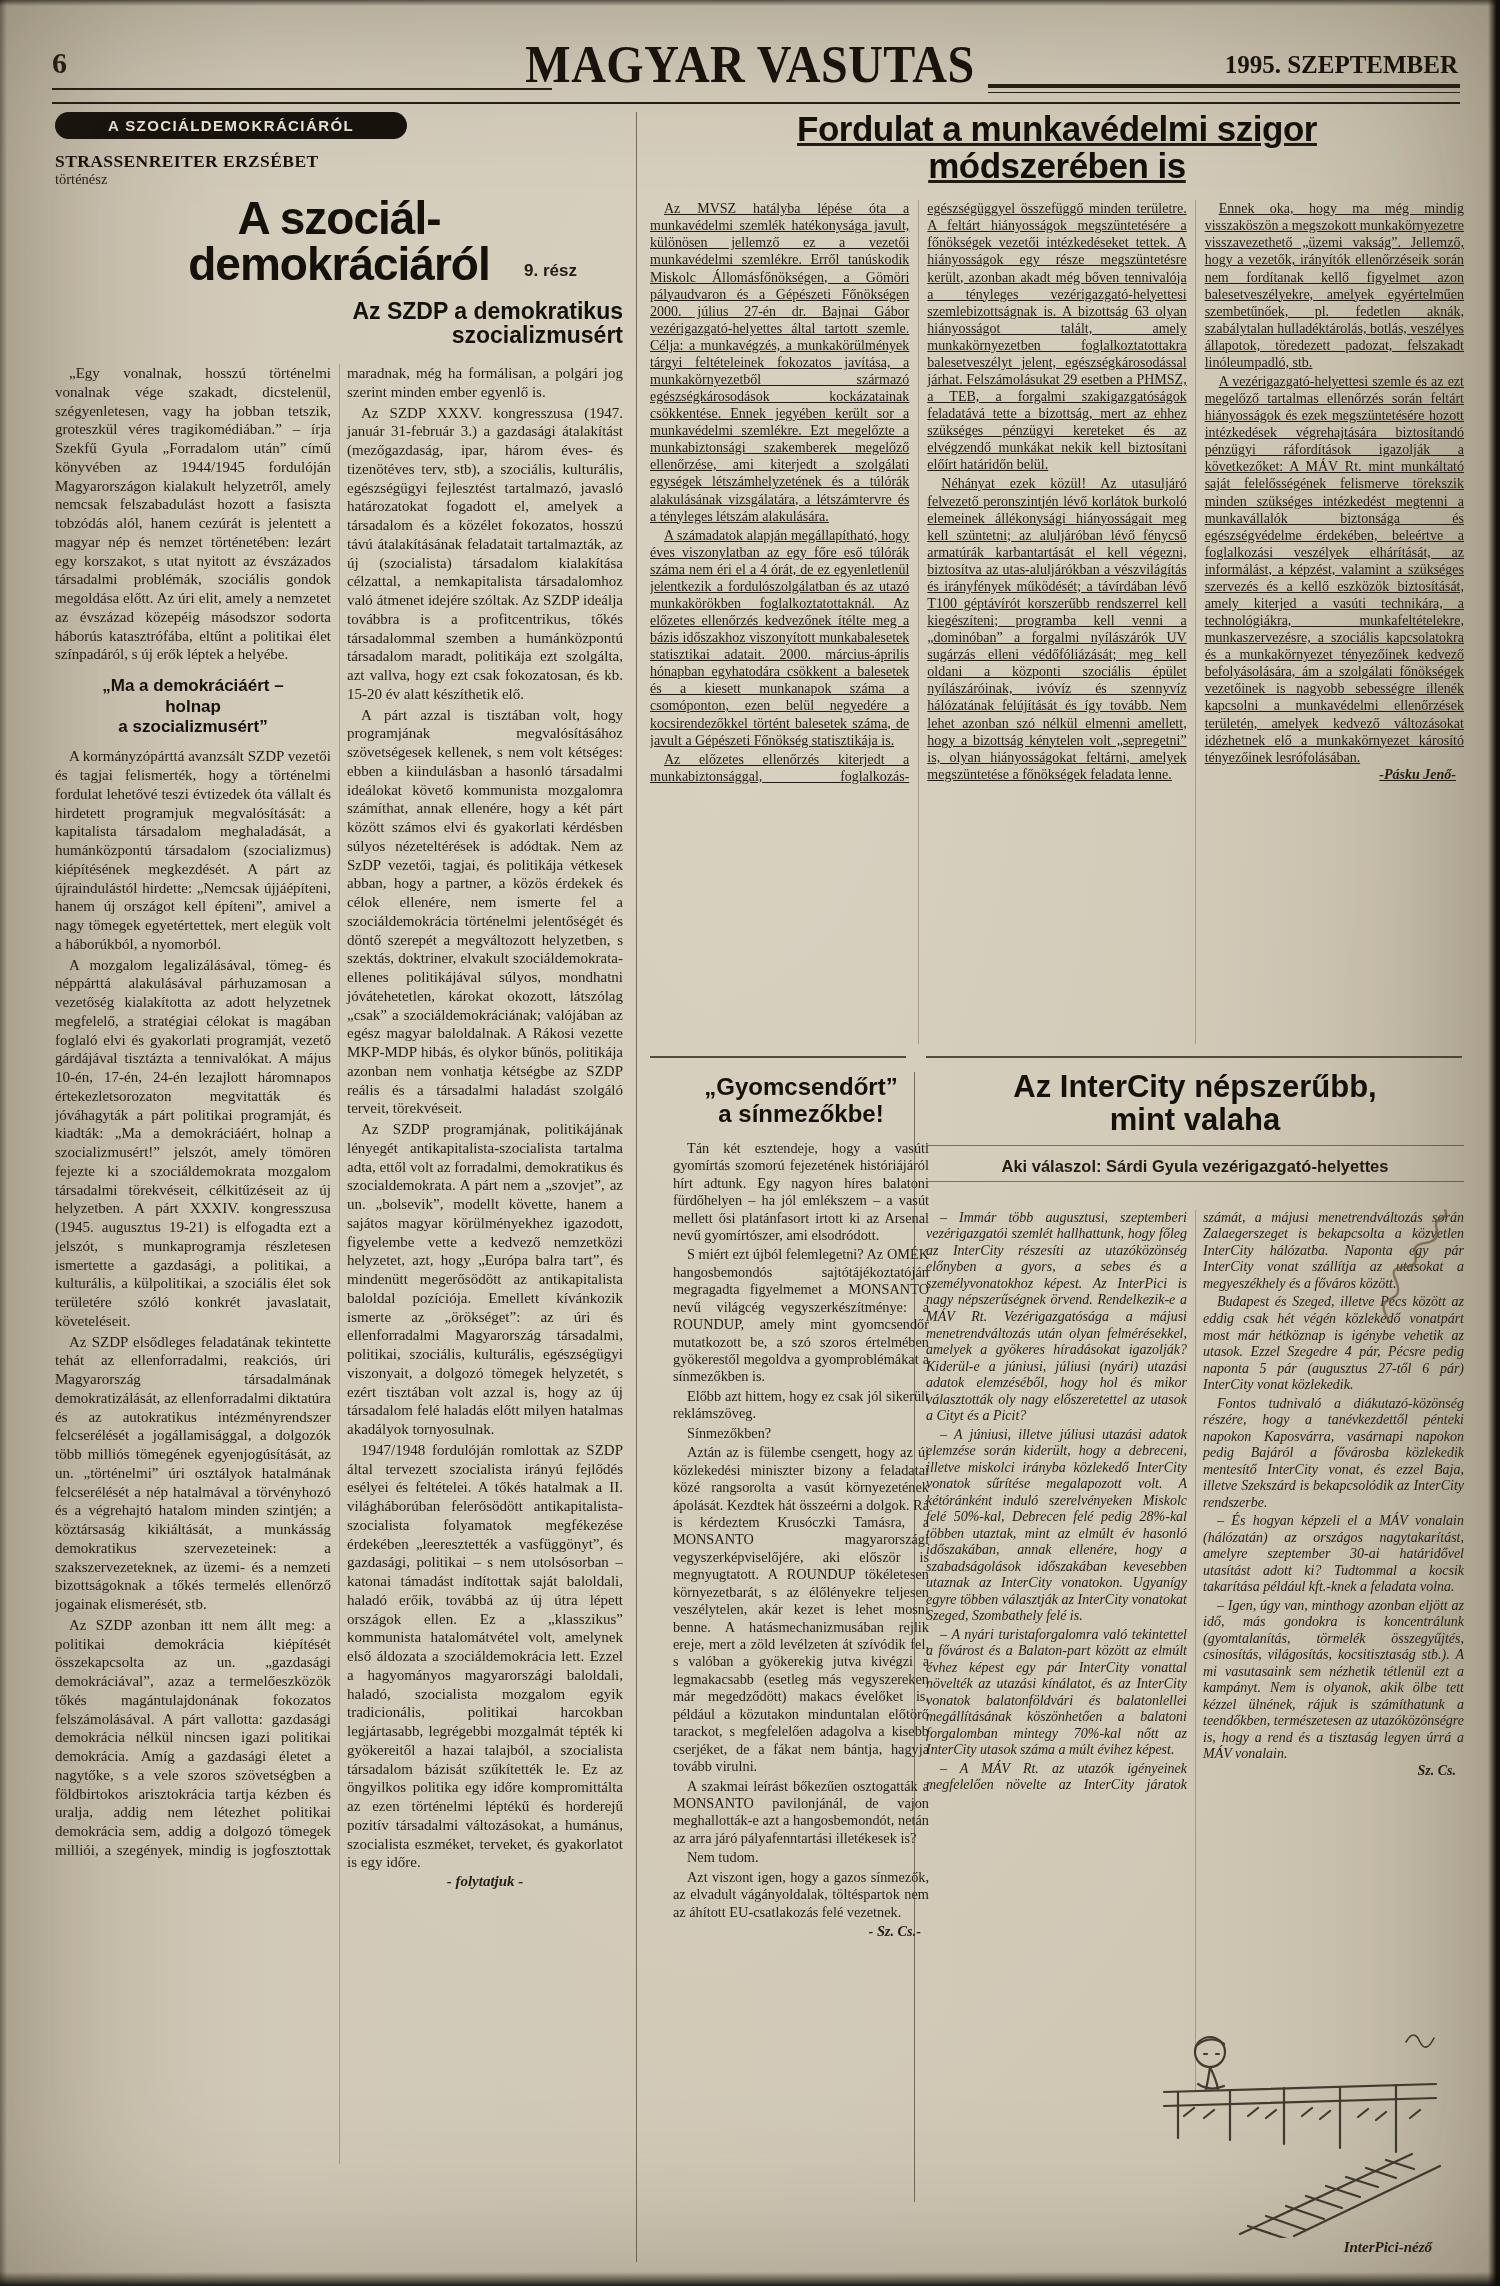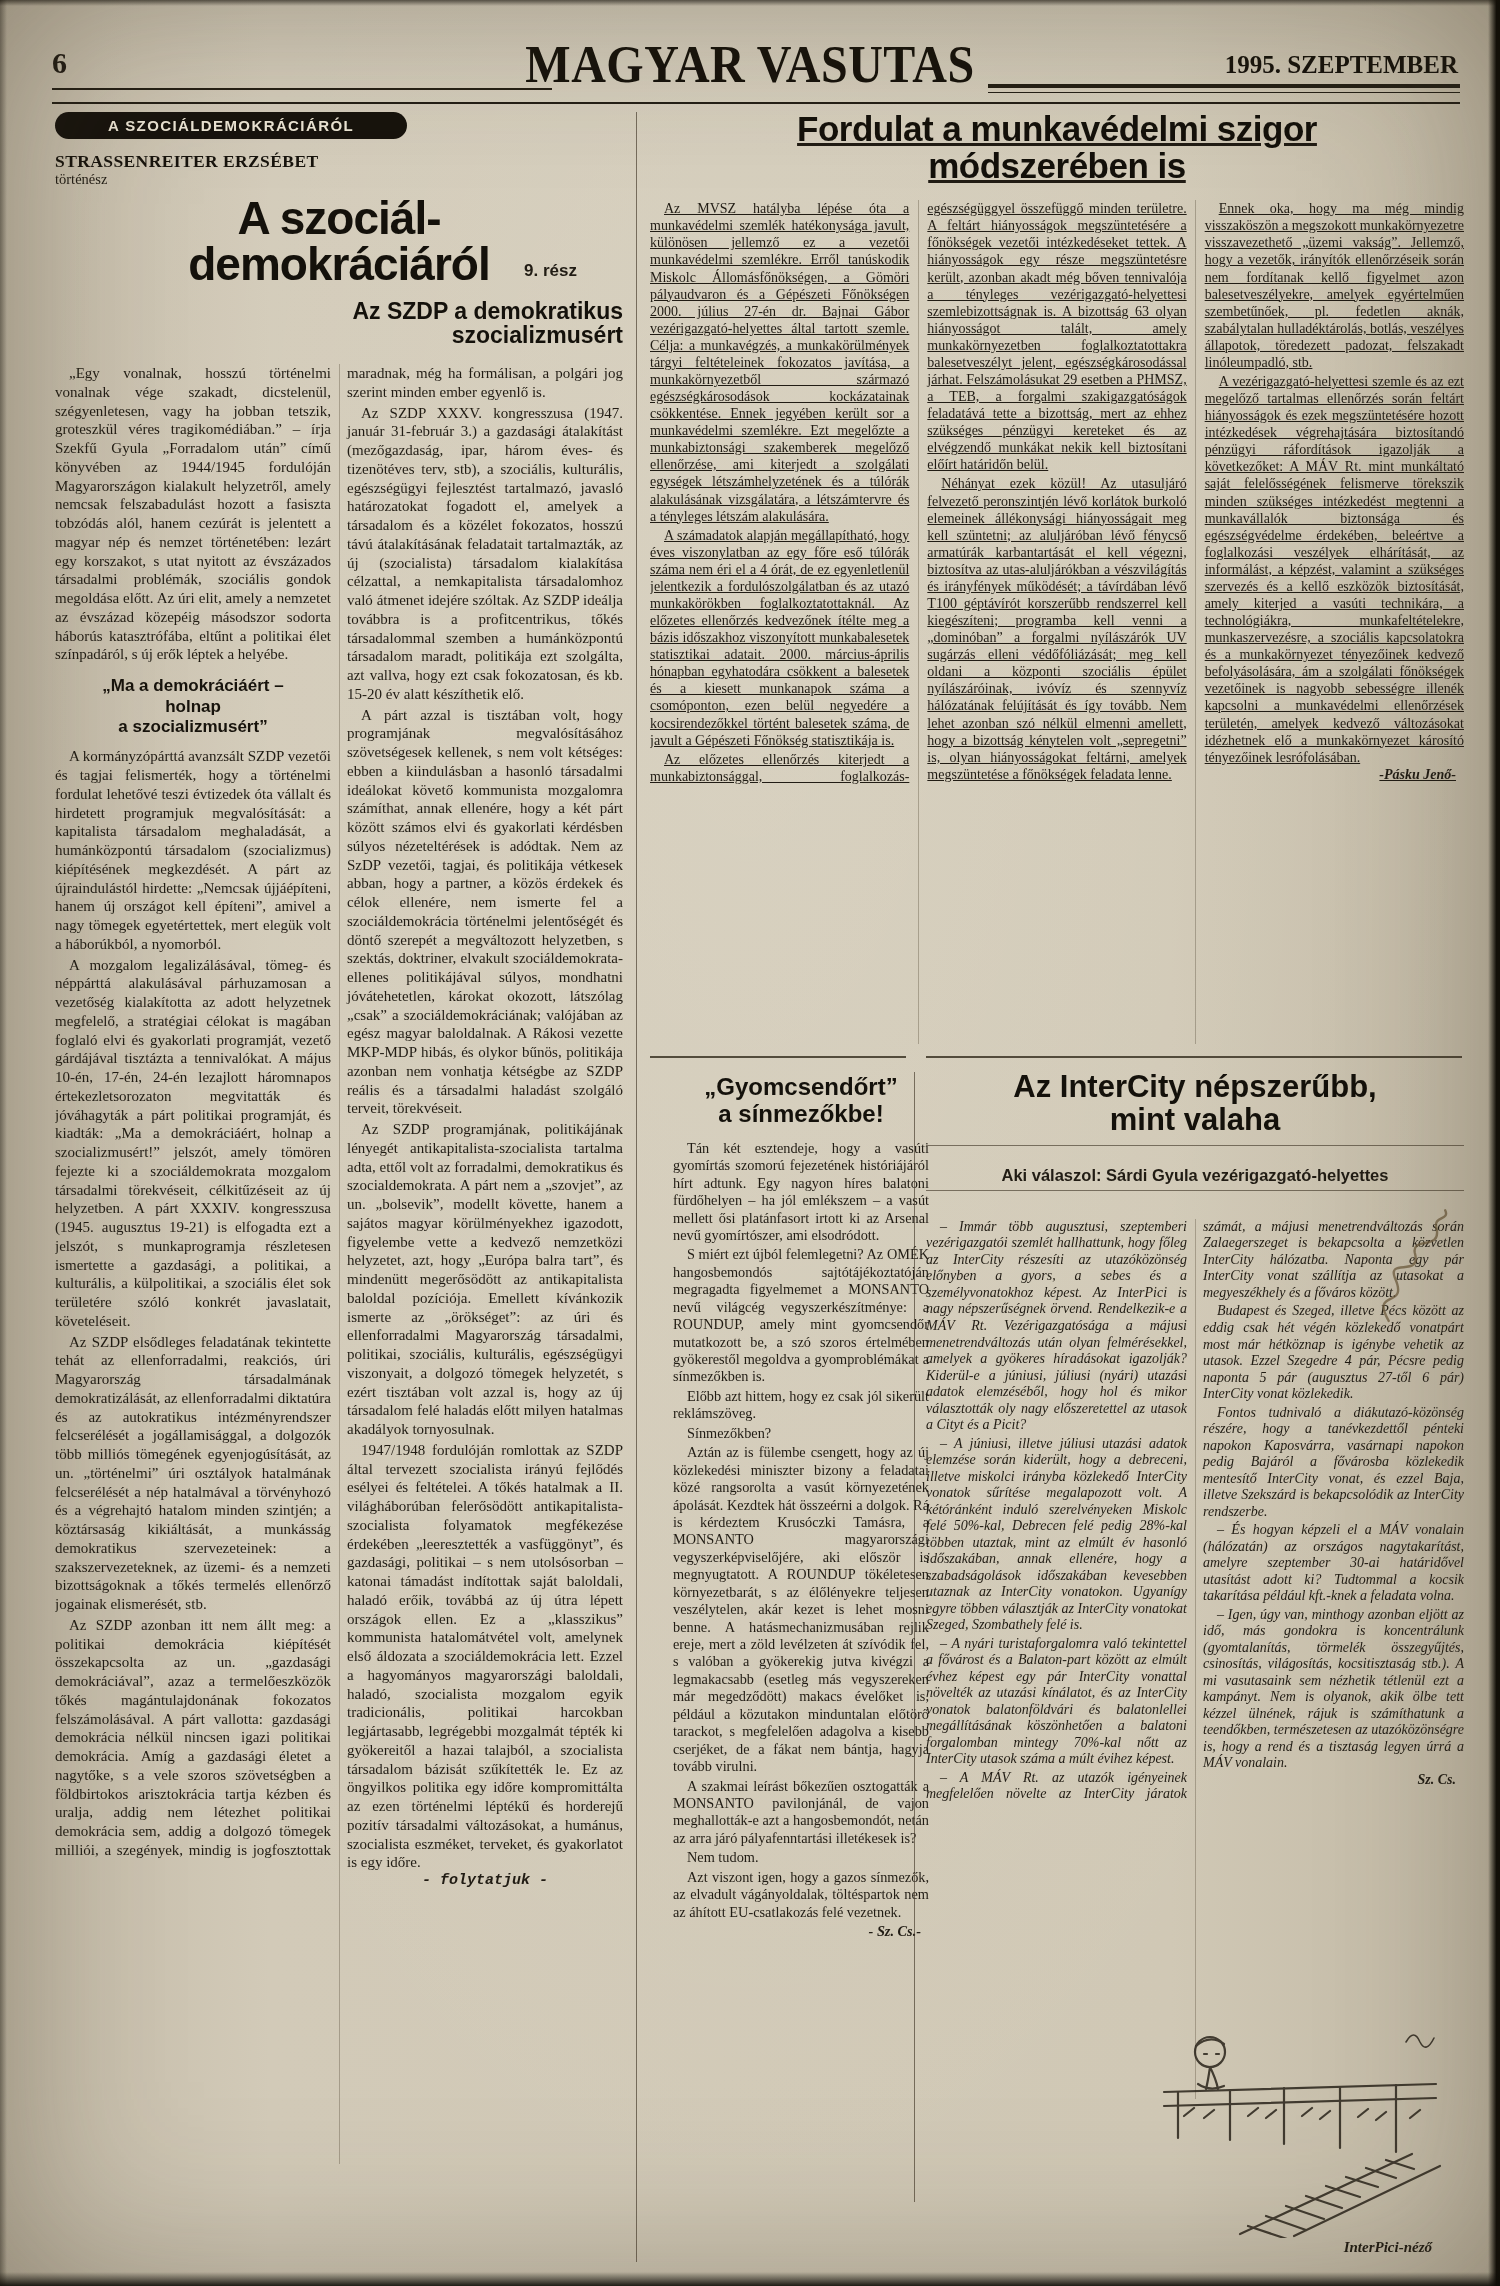--- a/index.html
+++ b/index.html
@@ -32,21 +32,21 @@
   .vdiv-bottom{left:914px;top:1072px;height:1130px;}
   .hdiv{position:absolute;height:2px;background:rgba(50,42,28,.8);z-index:5;}
   .hdiv-gyom{left:650px;top:1056px;width:256px;}
   .hdiv-ic{left:926px;top:1056px;width:536px;}
 
   
   .body{text-align:justify;overflow:hidden;}
   .body p{margin:0 0 2px 0;text-indent:14px;hyphens:auto;}
   .sig{font-weight:bold;font-style:italic;text-indent:0 !important;}
   .sig.right{text-align:right;padding-right:8px;}
-  .sig.center{text-align:center;font-family:Liberation Mono, monospace;}
+  .sig.center{text-align:center;}
   .preline{white-space:pre-line;}
 
   
   .szdp{position:absolute;left:55px;top:112px;width:568px;height:2158px;}
   .kicker{width:352px;height:27px;border-radius:14px;background:#17130d;color:#ece5d4;
     display:flex;align-items:center;justify-content:center;
     font:bold 15px/1 "Liberation Sans",sans-serif;letter-spacing:1.4px;}
   .szdp-author{margin-top:12px;font:bold 17.5px/1.15 "Liberation Serif",serif;letter-spacing:.4px;color:#18140d;}
   .szdp-role{font:14.5px/1.2 "Liberation Serif",serif;}
   .szdp-titlewrap{position:relative;margin-top:6px;text-align:center;}
@@ -64,21 +64,21 @@
     column-rule:1px solid rgba(84,72,52,.35);font-size:14px;line-height:1.22;}
 
   
   .gyom{position:absolute;left:650px;top:1066px;width:256px;height:1190px;margin-left:23px;}
   .gyom-title{margin:0;padding-top:8px;text-align:center;font:bold 24px/1.12 "Liberation Sans",sans-serif;color:#14110b;}
   .gyom .body{margin-top:12px;height:1080px;font-size:14.3px;line-height:1.22;}
 
   
   .intercity{position:absolute;left:926px;top:1066px;width:538px;height:1212px;}
   .ic-title{margin:0;padding-top:4px;text-align:center;font:bold 31px/1.08 "Liberation Sans",sans-serif;color:#14110b;}
-  .ic-sub{margin-top:8px;padding:20px 0 5px 0;text-align:center;
+  .ic-sub{margin-top:8px;padding:11px 0 5px 0;text-align:center;
     font:bold 16.5px/1.15 "Liberation Sans",sans-serif;
     border-top:1px solid rgba(56,47,32,.6);border-bottom:1px solid rgba(56,47,32,.6);}
   .intercity .body{margin-top:28px;height:880px;column-count:2;column-gap:16px;
     column-rule:1px solid rgba(84,72,52,.35);font-size:14px;line-height:1.18;font-style:italic;}
   .cartoon{position:absolute;right:4px;bottom:16px;width:310px;margin:6px;z-index:6;}
   .cartoon svg{display:block;width:310px;height:250px;}
   .cartoon figcaption{text-align:right;padding-right:22px;font:bold italic 15px/1.2 "Liberation Serif",serif;font-style:italic;}
 
   .pen{position:absolute;left:1352px;top:1238px;z-index:7;opacity:.75;transform:rotate(-48deg);}
 </style>

